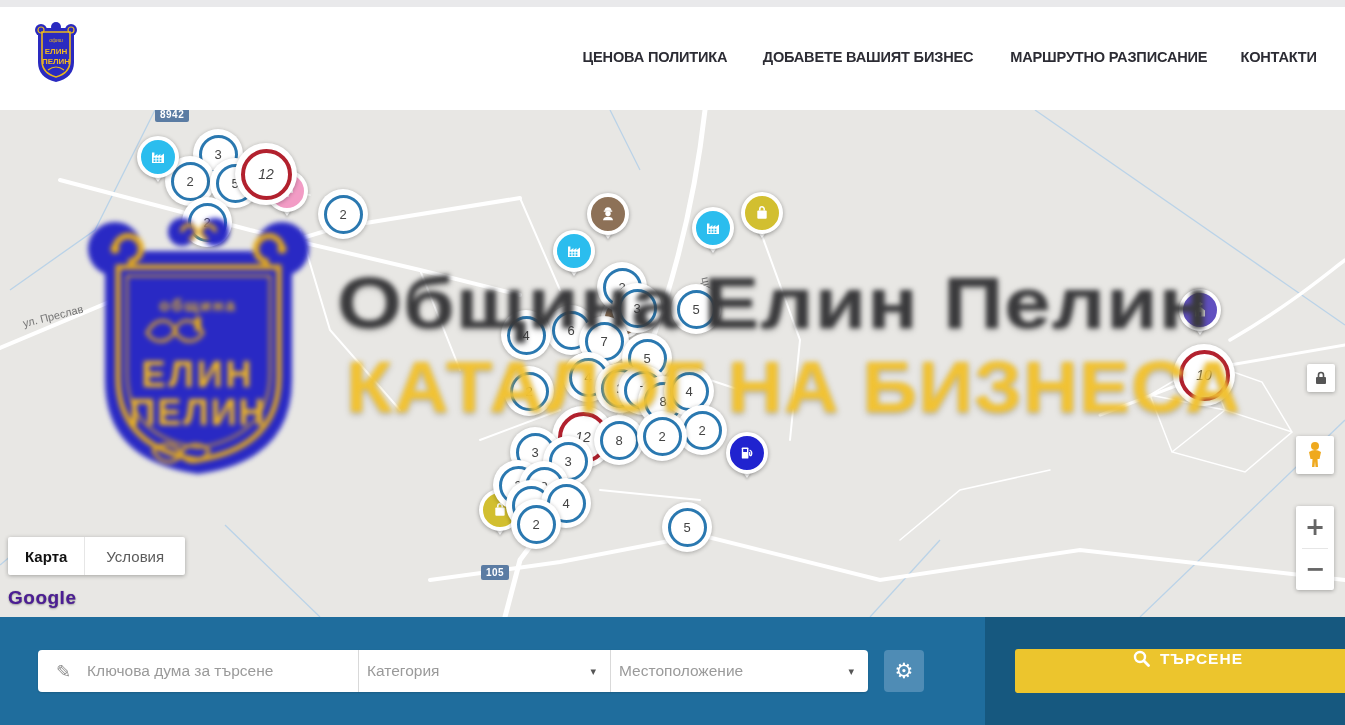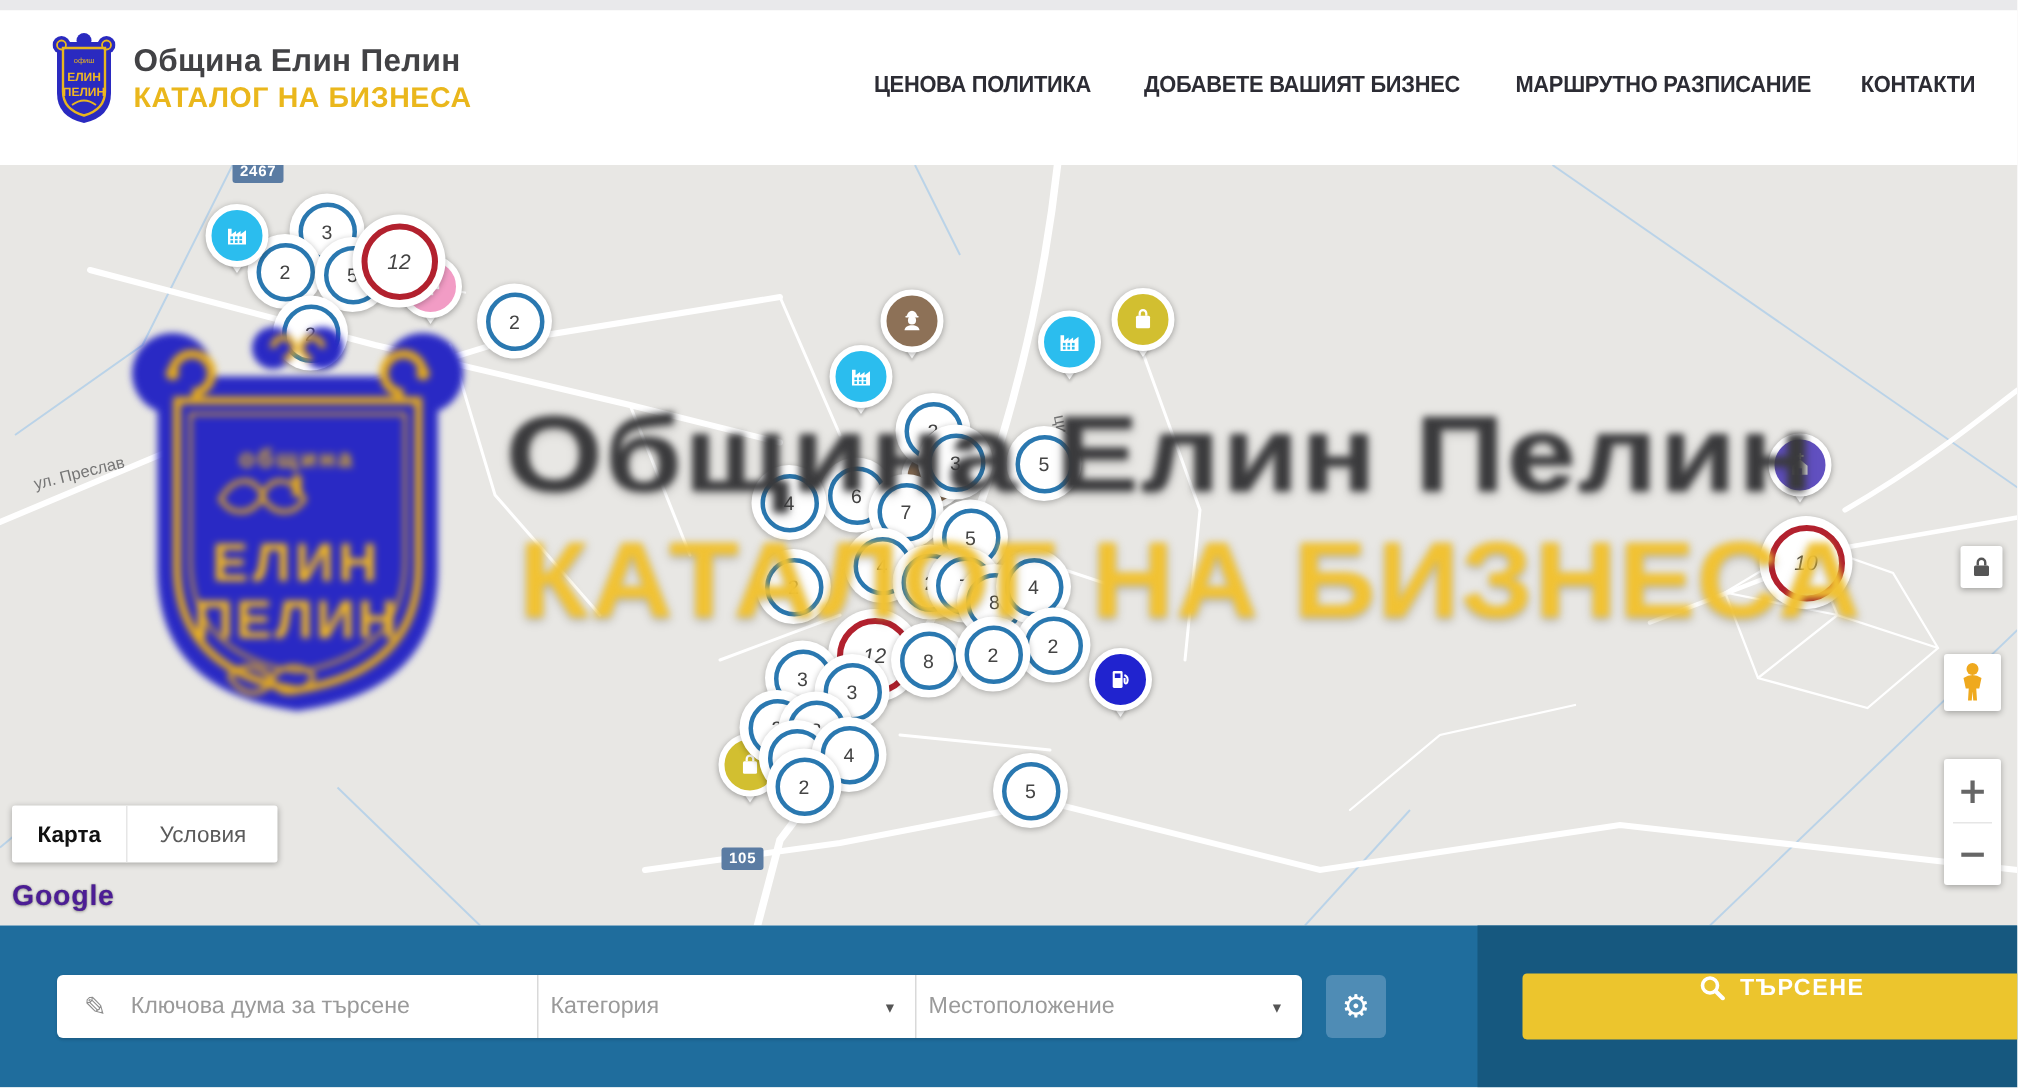--- a/index.html
+++ b/index.html
@@ -87,24 +87,20 @@
           <circle cx="21" cy="5" r="5" fill="#2a2ac0"></circle>
         <path d="M3,6 H39 V40 Q39,56 21,60 Q3,56 3,40 Z" fill="#2a2ac0"></path>
         <path d="M7,10 H35 V39 Q35,51 21,55 Q7,51 7,39 Z" fill="none" stroke="#e8b61e" stroke-width="1.6"></path>
         <circle cx="6" cy="8" r="3" fill="none" stroke="#e8b61e" stroke-width="1.2"></circle>
         <circle cx="36" cy="8" r="3" fill="none" stroke="#e8b61e" stroke-width="1.2"></circle>
         <text x="21" y="20" font-size="5" fill="#e8b61e" text-anchor="middle" font-family="Liberation Sans,sans-serif">офиш</text>
         <text x="21" y="32" font-size="8" font-weight="bold" fill="#f0b723" text-anchor="middle" font-family="Liberation Sans,sans-serif">ЕЛИН</text>
         <text x="21" y="42" font-size="8" font-weight="bold" fill="#f0b723" text-anchor="middle" font-family="Liberation Sans,sans-serif">ПЕЛИН</text>
         <path d="M13,48 q8,-6 16,0" fill="none" stroke="#e8b61e" stroke-width="1.2"></path>
       </svg>
-      <div class="brand-text">
-        <div class="brand-title">Община Елин Пелин</div>
-        <div class="brand-sub">КАТАЛОГ НА БИЗНЕСА</div>
-      </div>
     </div>
     <div class="nav">
       <div class="nav-item">ЦЕНОВА ПОЛИТИКА</div>
       <div class="nav-item">ДОБАВЕТЕ ВАШИЯТ БИЗНЕС</div>
       <div class="nav-item">МАРШРУТНО РАЗПИСАНИЕ</div>
       <div class="nav-item">КОНТАКТИ</div>
     </div>
   </div>
 
   <div class="map">
@@ -128,21 +124,21 @@
         <path stroke-width="3.5" d="M1230,230 C1290,195 1325,165 1345,150"></path>
         <path stroke-width="2" d="M520,88 L560,180 M420,160 L460,260 M300,120 L330,220 L400,300 M650,250 L740,280 M560,300 L480,330 M600,380 L700,390 M150,175 L190,260 M760,120 L800,230 L790,330"></path>
         <path stroke-width="1.5" d="M1150,285 L1205,252 L1262,272 L1292,322 L1245,362 L1172,342 Z M1205,252 L1225,300 L1292,322 M1172,342 L1225,300 M1150,285 L1225,300"></path>
         <path stroke-width="1.5" d="M155,40 L230,70 L310,85 M230,70 L215,20 M900,430 L960,380 L1050,360"></path>
       </g>
     </svg>
 
     <div class="street-label" style="left:22px;top:200px;transform:rotate(-14deg);">ул. Преслав</div>
     <div class="street-label" style="left:558px;top:330px;transform:rotate(-52deg);">бул. „Новосел</div>
     <div class="street-label" style="left:698px;top:170px;transform:rotate(78deg);">ции</div>
-    <div class="road-badge" style="left:155px;top:-3px;">2467</div>
+    <div class="road-badge" style="left:155px;top:-3px;">8942</div>
     <div class="road-badge" style="left:481px;top:455px;">105</div>
 
     <div id="markers">
         <div class="pin" style="left: 137px; top: 26px;">
           <div class="pin-tail"></div>
           <div class="pin-circle" style="background:#2bbdee">
             <svg width="18" height="18" viewBox="0 0 18 18">
               <path d="M3,15 V4.5 h2.4 V8.2 l3,-2.2 V8.2 l3,-2.2 V8.2 l3.6,-2.7 V15 Z" fill="#fff"></path>
               <g fill="#2bbdee">
                 <rect x="4.6" y="9.6" width="1.8" height="1.8"></rect>

